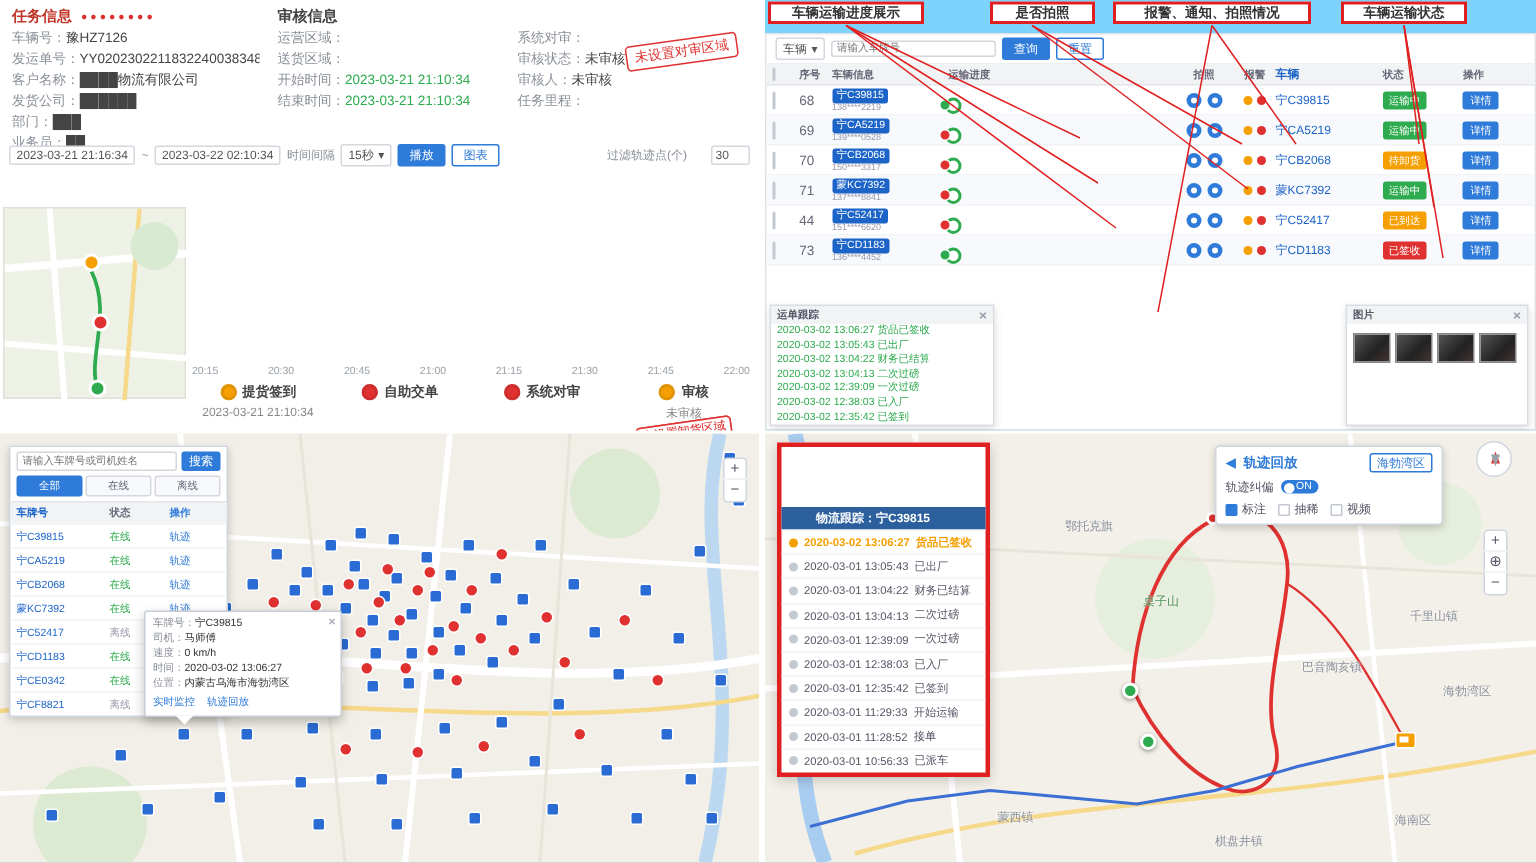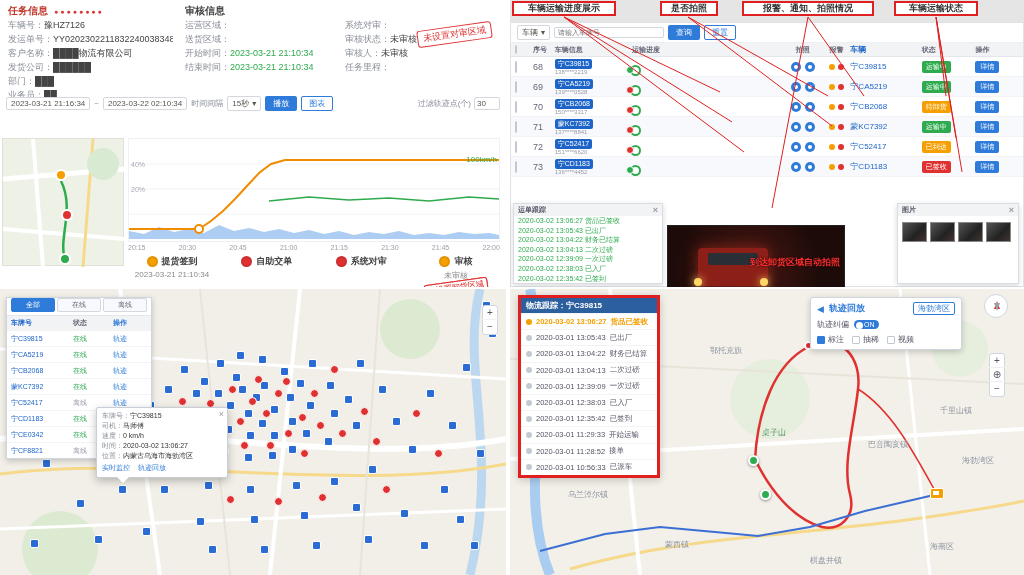--- a/index.html
+++ b/index.html
@@ -1,40 +1,40 @@
 <!DOCTYPE html>
 <html><head>
 <meta charset="utf-8">
 <style>
   *{margin:0;padding:0;box-sizing:border-box;}
   body{font-family:"Liberation Sans","DejaVu Sans",sans-serif;background:#888;}
   .stage{position:relative;width:1024px;height:575px;background:#fff;overflow:hidden;font-size:9px;color:#333;}
   .q{position:absolute;overflow:hidden;}
   .q1{left:0;top:0;width:506px;height:287px;background:#fff;}
-  .q2{left:510px;top:0;width:514px;height:287px;background:#e5e5e5;}
+  .q2{left:510px;top:0;width:514px;height:287px;background:#7dd3fc;}
   .q3{left:0;top:289px;width:506px;height:286px;background:#f2efe8;}
   .q4{left:510px;top:289px;width:514px;height:286px;background:#f3f0e9;}
   .abs{position:absolute;}
   
   .ti-head{position:absolute;left:8px;top:4px;display:flex;align-items:center;gap:6px;}
   .ti-title{color:#c0392b;font-weight:bold;font-size:10px;}
   .ti-dots{color:#e03131;font-size:7px;letter-spacing:2px;}
   .info-col{position:absolute;top:20px;display:flex;flex-direction:column;gap:3px;}
   .f-row{display:flex;line-height:11px;}
   .f-label{color:#8a8f98;white-space:nowrap;}
   .f-val{color:#444;white-space:nowrap;overflow:hidden;max-width:120px;}
   .mid .f-val{color:#2eab4f;}
   .audit-title{position:absolute;left:185px;top:4px;color:#444;font-weight:bold;font-size:10px;}
   .stamp{position:absolute;right:14px;top:26px;color:#e03131;border:1px solid #e03131;border-radius:3px;padding:1px 5px;font-size:9px;transform:rotate(-8deg);background:rgba(255,255,255,.7);}
   .ctrl-row{position:absolute;left:6px;top:96px;display:flex;align-items:center;gap:4px;width:494px;}
   .dt-box{border:1px solid #d4d8de;border-radius:2px;padding:1px 4px;font-size:8px;color:#555;background:#fff;}
   .sel-box{border:1px solid #d4d8de;border-radius:2px;padding:1px 4px;font-size:8px;color:#555;display:flex;gap:3px;align-items:center;background:#fff;}
   .btn-blue{background:#2f7bd9;color:#fff;border:none;border-radius:2px;padding:2px 8px;font-size:8px;}
   .btn-ghost{background:#fff;color:#2f7bd9;border:1px solid #2f7bd9;border-radius:2px;padding:1px 7px;font-size:8px;}
-  .ctrl-right{margin-left:auto;display:flex;align-items:center;gap:3px;color:#8a8f98;font-size:8px;}
+  .ctrl-right{margin-left:auto;display:flex;align-items:center;gap:16px;color:#8a8f98;font-size:8px;}
   .num-inp{width:26px;border:1px solid #d4d8de;border-radius:2px;font-size:8px;padding:1px 2px;color:#555;}
   .acc-row{position:absolute;left:6px;top:120px;width:494px;display:flex;align-items:center;gap:6px;}
   .chk{width:8px;height:8px;background:#2f7bd9;border-radius:1px;color:#fff;font-size:7px;line-height:8px;text-align:center;}
   .acc-bar{flex:0 0 250px;height:8px;border-radius:2px;background:repeating-linear-gradient(90deg,#5b9bf0 0 14px,#dbeafe 14px 18px);}
   .legend{display:flex;gap:8px;margin-left:auto;align-items:center;}
   .lg-item{display:flex;gap:3px;align-items:center;color:#777;font-size:8px;}
   .lg-dot{width:6px;height:6px;border-radius:1px;background:#999;}
   .axis-label{color:#8a8f98;font-size:8px;}
   .mini-map{position:absolute;left:2px;top:138px;width:122px;height:128px;background:#eef2e6;border:1px solid #e0e0d8;}
   .chartbox{position:absolute;left:128px;top:138px;width:372px;height:104px;background:#fff;border:1px solid #eef0f3;}
@@ -110,39 +110,39 @@
   .vstat.on{color:#2eab4f;}.vstat.off{color:#99a;}
   .iw{position:absolute;left:96px;top:118px;width:132px;background:#fff;border:1px solid #c8ced6;border-radius:2px;z-index:7;box-shadow:0 3px 8px rgba(0,0,0,.25);padding:3px 5px 4px;}
   .iw::after{content:"";position:absolute;left:20px;bottom:-6px;border:6px solid transparent;border-top-color:#fff;border-bottom:0;}
   .iw-row{display:flex;font-size:7px;line-height:10px;}
   .iw-links{display:flex;gap:8px;color:#2f7bd9;font-size:7px;margin-top:2px;}
   .zoomctl{position:absolute;width:16px;background:#fff;border:1px solid #cfd6de;border-radius:3px;z-index:6;display:flex;flex-direction:column;align-items:center;}
   .zbtn{width:16px;height:14px;line-height:14px;text-align:center;color:#556;font-size:10px;border-bottom:1px solid #eef0f3;}
   .zbtn:last-child{border-bottom:none;}
   
   .tl-box{position:absolute;left:8px;top:6px;width:142px;border:3px solid #e02020;background:#fff;z-index:6;box-shadow:0 2px 8px rgba(0,0,0,.2);}
-  .tl-head{height:15px;background:#2c5f9e;color:#fff;font-size:8px;font-weight:bold;display:flex;align-items:center;padding:0 5px;}
+  .tl-head{height:15px;background:#2c5f9e;color:#fff;font-size:8px;font-weight:bold;display:flex;align-items:center;padding:0 23px;margin-top:40px;}
   .tl-row{display:flex;align-items:center;gap:4px;padding:2.6px 5px;border-top:1px solid #f1f3f5;color:#556;}
   .tl-row:first-child{color:#f59f00;font-weight:bold;}
   .tl-dot{width:6px;height:6px;border-radius:50%;background:#c3cad2;flex:0 0 auto;}
   .tl-row:first-child .tl-dot{background:#f59f00;}
   .tl-time{font-size:7.5px;white-space:nowrap;}
   .tl-label{font-size:7.5px;white-space:nowrap;}
   .pb-panel{position:absolute;left:300px;top:8px;width:152px;background:#fff;border:1px solid #cfd6de;border-radius:3px;z-index:6;box-shadow:0 2px 6px rgba(0,0,0,.2);padding:4px 6px;}
   .pb-row1{display:flex;align-items:center;gap:5px;color:#2f7bd9;font-size:9px;font-weight:bold;}
   .pb-fav{margin-left:auto;border:1px solid #2f7bd9;border-radius:2px;padding:0 4px;font-size:8px;font-weight:normal;}
   .pb-row2{display:flex;align-items:center;gap:5px;margin-top:4px;font-size:8px;color:#556;}
   .toggle{background:#2f7bd9;color:#fff;font-size:7px;border-radius:7px;padding:1px 4px 1px 10px;position:relative;}
   .toggle::before{content:"";position:absolute;left:2px;top:2px;width:7px;height:7px;background:#fff;border-radius:50%;}
   .pb-opts{display:flex;gap:8px;margin-top:4px;}
   .opt{display:flex;align-items:center;gap:3px;font-size:8px;color:#556;}
   .opt .obox{width:8px;height:8px;border:1px solid #c2c8d0;border-radius:1px;background:#fff;}
   .opt:first-child .obox{background:#2f7bd9;border-color:#2f7bd9;}
   .maplabel{position:absolute;color:#8b909a;font-size:8px;z-index:2;text-shadow:0 0 2px #fff;}
-  .maplabel.green{color:#4a8f52;margin-top:32px;}
+  .maplabel.green{color:#4a8f52;}
   .compass{position:absolute;left:474px;top:5px;width:24px;height:24px;border-radius:50%;background:#fff;border:1px solid #cfd6de;z-index:6;}
   .compass::before{content:"";position:absolute;left:9px;top:3px;border:3px solid transparent;border-bottom:8px solid #e03131;}
   .compass::after{content:"";position:absolute;left:9px;bottom:3px;border:3px solid transparent;border-top:8px solid #9aa0a6;}
   .gmark{position:absolute;width:11px;height:11px;border-radius:50%;background:#2eab4f;border:2px solid #fff;box-shadow:0 1px 3px rgba(0,0,0,.4);z-index:3;}
   .rmark{position:absolute;width:9px;height:9px;border-radius:50%;background:#e03131;border:2px solid #fff;z-index:3;}
   .tmark{position:absolute;width:14px;height:11px;background:#f59f00;border:1px solid #fff;border-radius:2px;z-index:3;}
   .tmark::after{content:"";position:absolute;left:2px;top:2px;width:6px;height:4px;background:#fff;}
   
   .wm{position:absolute;left:235px;top:165px;font-size:138px;font-weight:bold;color:rgba(125,125,125,.38);letter-spacing:14px;z-index:40;pointer-events:none;white-space:nowrap;}
   .wm-sub{position:absolute;left:545px;top:318px;font-size:54px;font-weight:bold;color:rgba(150,150,150,.30);letter-spacing:12px;z-index:40;pointer-events:none;}
@@ -249,34 +249,20 @@
         <path d="M30,0 L40,128" stroke="#fff" stroke-width="4" fill="none"></path>
         <path d="M90,0 L80,128" stroke="#f6d98a" stroke-width="3" fill="none"></path>
         <circle cx="100" cy="25" r="16" fill="#d9ead3"></circle>
         <path d="M62,120 C55,100 72,70 58,42" stroke="#2eab4f" stroke-width="2.5" fill="none"></path>
         <circle cx="62" cy="120" r="5" fill="#2eab4f" stroke="#fff" stroke-width="2"></circle>
         <circle cx="64" cy="76" r="5" fill="#e03131" stroke="#fff" stroke-width="2"></circle>
         <circle cx="58" cy="36" r="5" fill="#f59f00" stroke="#fff" stroke-width="2"></circle>
       </svg>
     </div>
 
-    <div class="chartbox">
-      <svg width="370" height="102">
-        <line x1="0" y1="25" x2="370" y2="25" stroke="#f0f2f4"></line>
-        <line x1="0" y1="50" x2="370" y2="50" stroke="#f0f2f4"></line>
-        <line x1="0" y1="75" x2="370" y2="75" stroke="#f0f2f4"></line>
-        <polygon points="0,100 0,92 15,95 30,88 45,93 60,90 75,94 90,86 105,92 120,89 135,93 150,90 165,94 180,91 195,95 210,92 225,96 240,93 255,95 270,92 285,96 300,94 315,96 330,93 345,95 360,94 370,96 370,100" fill="rgba(74,144,226,.45)"></polygon>
-        <polyline points="140,62 180,58 220,61 260,59 300,62 340,58 370,60" stroke="#2eab4f" stroke-width="1.5" fill="none"></polyline>
-        <polyline points="0,90 70,90 82,82 94,72 106,60 118,47 130,34 142,25 156,21 370,21" stroke="#f08c00" stroke-width="2" fill="none"></polyline>
-        <circle cx="70" cy="90" r="4" fill="#fff" stroke="#f08c00" stroke-width="2"></circle>
-      </svg>
-      <span class="ytick" style="top:22px;">40%</span>
-      <span class="ytick" style="top:47px;">20%</span>
-      <span class="maxlabel">100km/h</span>
-    </div>
     <div class="xticks">
         <span>20:15</span>
         <span>20:30</span>
         <span>20:45</span>
         <span>21:00</span>
         <span>21:15</span>
         <span>21:30</span>
         <span>21:45</span>
         <span>22:00</span>
       </div>
@@ -308,21 +294,21 @@
           <span class="st-ic orange"></span>
           <span class="st-label">审核</span>
         </span>
         <span class="st-sub time">未审核</span>
       </div>
       </div>
   </section>
 
   <section class="q q2">
     <div class="anno" style="left:2px;width:104px;">车辆运输进度展示</div>
-    <div class="anno" style="left:150px;width:58px;">是否拍照</div>
+    <div class="anno" style="left:150px;width:70px;">是否拍照</div>
     <div class="anno" style="left:232px;width:132px;">报警、通知、拍照情况</div>
     <div class="anno" style="left:384px;width:84px;">车辆运输状态</div>
 
     <svg class="arrows">
       <g stroke="#e02020" stroke-width="1">
         <line x1="54" y1="17" x2="210" y2="92"></line>
           <line x1="54" y1="17" x2="222" y2="122"></line>
           <line x1="54" y1="17" x2="234" y2="152"></line>
         <line x1="178" y1="17" x2="318" y2="96"></line>
           <line x1="178" y1="17" x2="322" y2="126"></line>
@@ -434,21 +420,21 @@
           <span class="c6">
             <span class="al-o"></span>
             <span class="al-r"></span>
           </span>
           <span class="c7">蒙KC7392</span>
           <span class="c8"><span class="pill green">运输中</span></span>
           <span class="c9"><button class="oplink">详情</button></span>
         </div>
           <div class="trow">
           <span class="c1"><span class="chkbox"></span></span>
-          <span class="c2">72</span>
+          <span class="c2">44</span>
           <span class="c3">
             <span class="plate">宁C52417</span>
             <div class="drv">151****6620</div>
           </span>
           <span class="c4"><span class="track"><span class="fill red" style="width: 78%;"></span></span></span>
           <span class="c5">
             <span class="cam"></span>
             <span class="cam"></span>
           </span>
           <span class="c6">
@@ -490,27 +476,20 @@
             <div class="st-line">2020-03-02 13:06:27 货品已签收</div>
             <div class="st-line">2020-03-02 13:05:43 已出厂</div>
             <div class="st-line">2020-03-02 13:04:22 财务已结算</div>
             <div class="st-line">2020-03-02 13:04:13 二次过磅</div>
             <div class="st-line">2020-03-02 12:39:09 一次过磅</div>
             <div class="st-line">2020-03-02 12:38:03 已入厂</div>
             <div class="st-line">2020-03-02 12:35:42 已签到</div>
           </div>
       </div>
 
-      <div class="photo">
-        <span class="truck-cab"></span>
-        <span class="truck-win"></span>
-        <span class="hl" style="left:26px;top:52px;"></span>
-        <span class="hl" style="left:92px;top:52px;"></span>
-        <span class="photo-cap">到达卸货区域自动拍照</span>
-      </div>
 
       <div class="popup" style="left:386px;top:180px;width:122px;height:81px;">
         <div class="pp-title">
           <span>图片</span>
           <span class="pp-close">×</span>
         </div>
         <div style="display:flex;gap:3px;padding:6px 4px;">
           <span class="thumb"></span>
           <span class="thumb"></span>
           <span class="thumb"></span>
@@ -644,20 +623,24 @@
         <div class="vmk r" style="left: 132px; top: 158px;"></div>
         <div class="vmk r" style="left: 412px; top: 120px;"></div>
         <div class="vmk r" style="left: 434px; top: 160px;"></div>
         <div class="vmk r" style="left: 382px; top: 196px;"></div>
         <div class="vmk r" style="left: 318px; top: 204px;"></div>
         <div class="vmk r" style="left: 274px; top: 208px;"></div>
         <div class="vmk r" style="left: 226px; top: 206px;"></div>
       </div>
 
     <div class="srch-panel">
+      <div class="srch-row">
+        <input class="srch-inp" placeholder="请输入车牌号或司机姓名" style="">
+        <button class="btn-blue" style="padding:1px 5px;">搜索</button>
+      </div>
       <div class="tabs">
           <span class="tab">全部</span>
           <span class="tab">在线</span>
           <span class="tab">离线</span>
         </div>
       <div class="vl-head">
         <span class="vl-c1">车牌号</span>
         <span class="vl-c2">状态</span>
         <span class="vl-c3">操作</span>
       </div>

